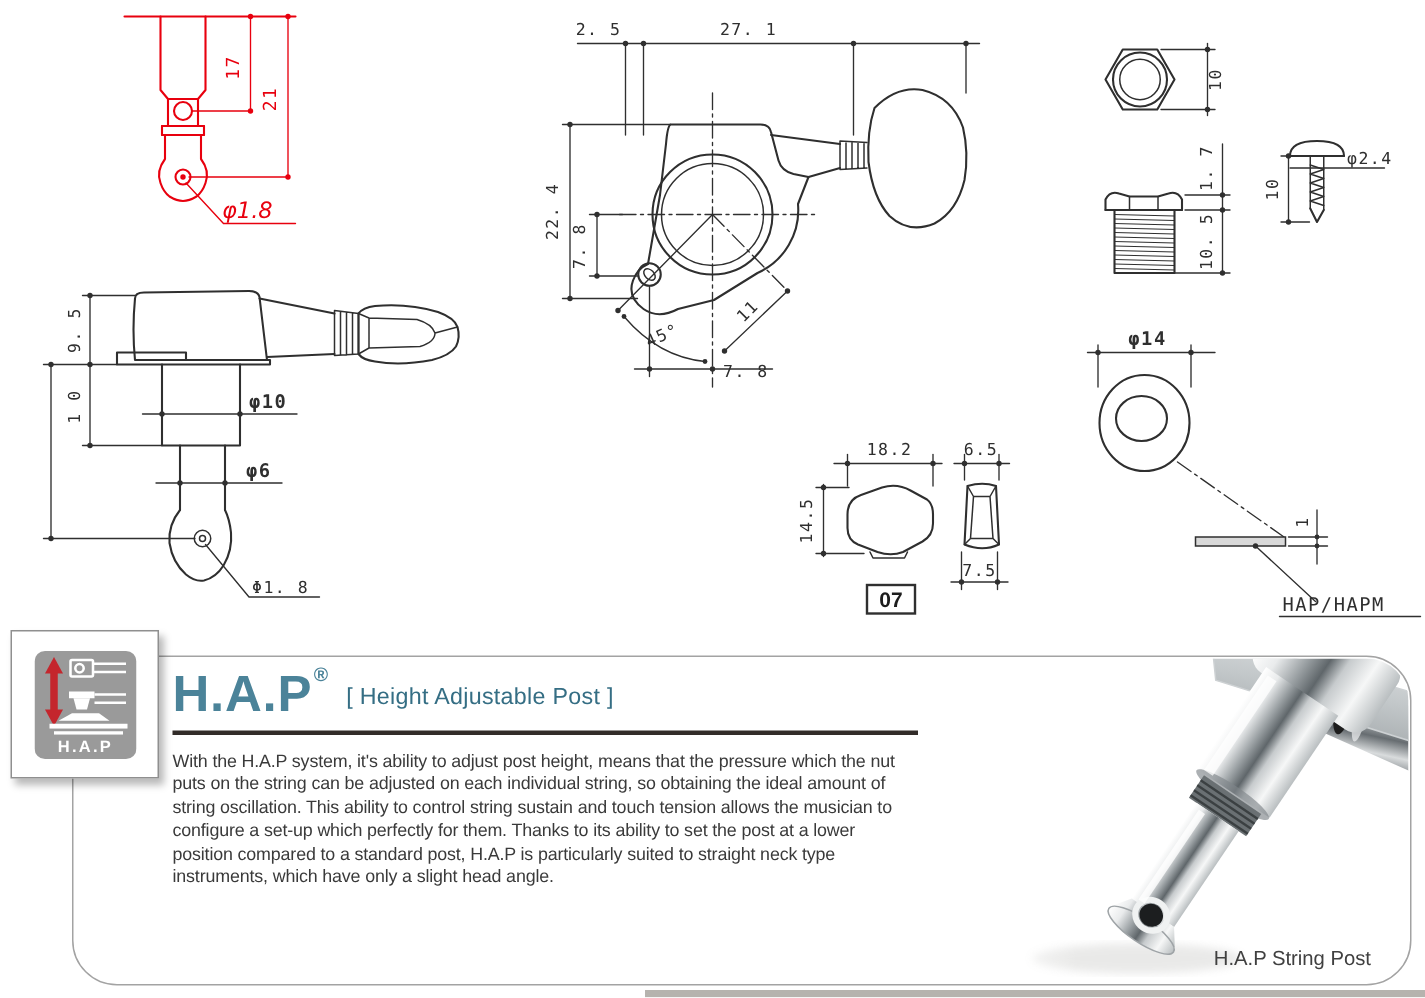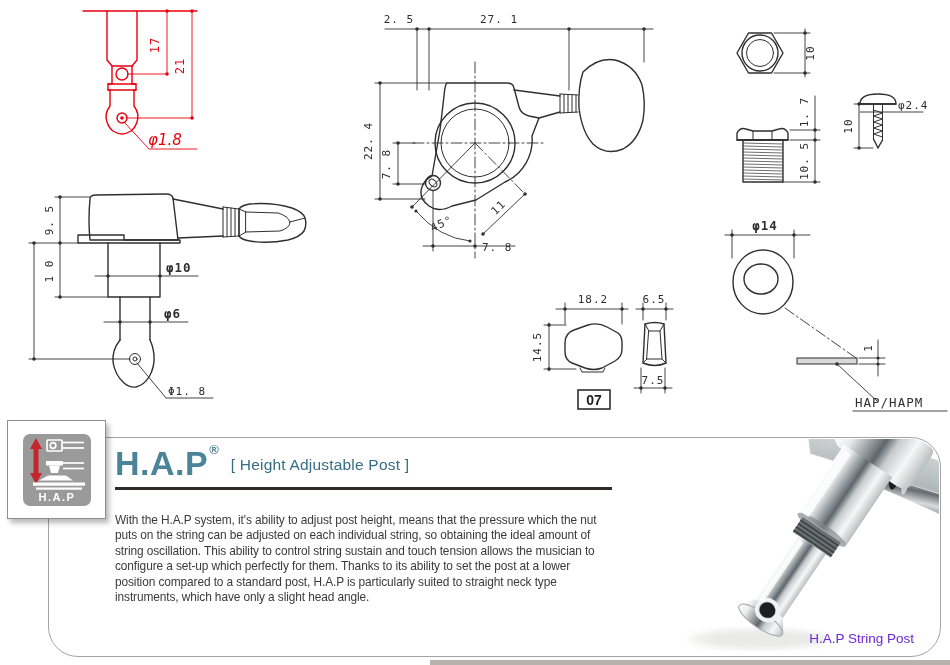--- a/index.html
+++ b/index.html
@@ -25,24 +25,24 @@
              border:1.6px solid #a3a3a3;border-radius:30px;box-sizing:border-box;}
   #logo-box{position:absolute;left:7px;top:420px;width:97px;height:97px;background:#ffffff;
             border:1px solid #8f8f8f;box-shadow:3px 4px 5px rgba(0,0,0,0.28);z-index:6;
             display:flex;align-items:center;justify-content:center;}
   #hap-head{position:absolute;left:66px;top:6px;z-index:5;}
   #hap-title-row{display:flex;align-items:flex-start;}
   .hap-title{font-size:34px;font-weight:bold;color:#4b8399;letter-spacing:0.5px;line-height:38px;}
   .hap-reg{font-size:13px;font-weight:bold;color:#4b8399;position:relative;top:-2px;margin-left:1px;}
   .hap-sub{font-size:15.5px;font-weight:normal;color:#356e84;margin:12px 0 0 12px;letter-spacing:0.2px;}
   .hap-rule{width:497px;height:3px;background:#322c29;margin-top:5px;}
-  .hap-body{width:496px;margin-top:23px;font-size:11.9px;line-height:15.4px;color:#3a3a3a;letter-spacing:-0.1px;}
+  .hap-body{width:496px;margin-top:10px;font-size:11.9px;line-height:15.4px;color:#3a3a3a;letter-spacing:-0.1px;}
   #photo-wrap{position:absolute;right:1px;top:1px;bottom:1px;width:291px;overflow:hidden;
               border-radius:0 28px 28px 0;}
-  #photo-caption{position:absolute;right:26px;bottom:10px;font-size:13.5px;color:#6d28d9;z-index:7;}
+  #photo-caption{position:absolute;right:26px;bottom:10px;font-size:13.5px;color:#404040;z-index:7;}
   #bottom-strip{position:absolute;left:430px;top:660px;width:520px;height:5px;background:#b6b3ae;}
 </style>
 </head>
 <body>
 
 <div id="stage">
 
   <svg class="abs" style="left:60px;top:0;" width="180" height="175" viewBox="0 0 180 175">
     <line x1="23" y1="11" x2="137" y2="11" class="ro"></line>
     <path class="ro" d="M47,11 L47,60 L52,66 L52,84 L48,84 L48,90 L50,90 L50,106

